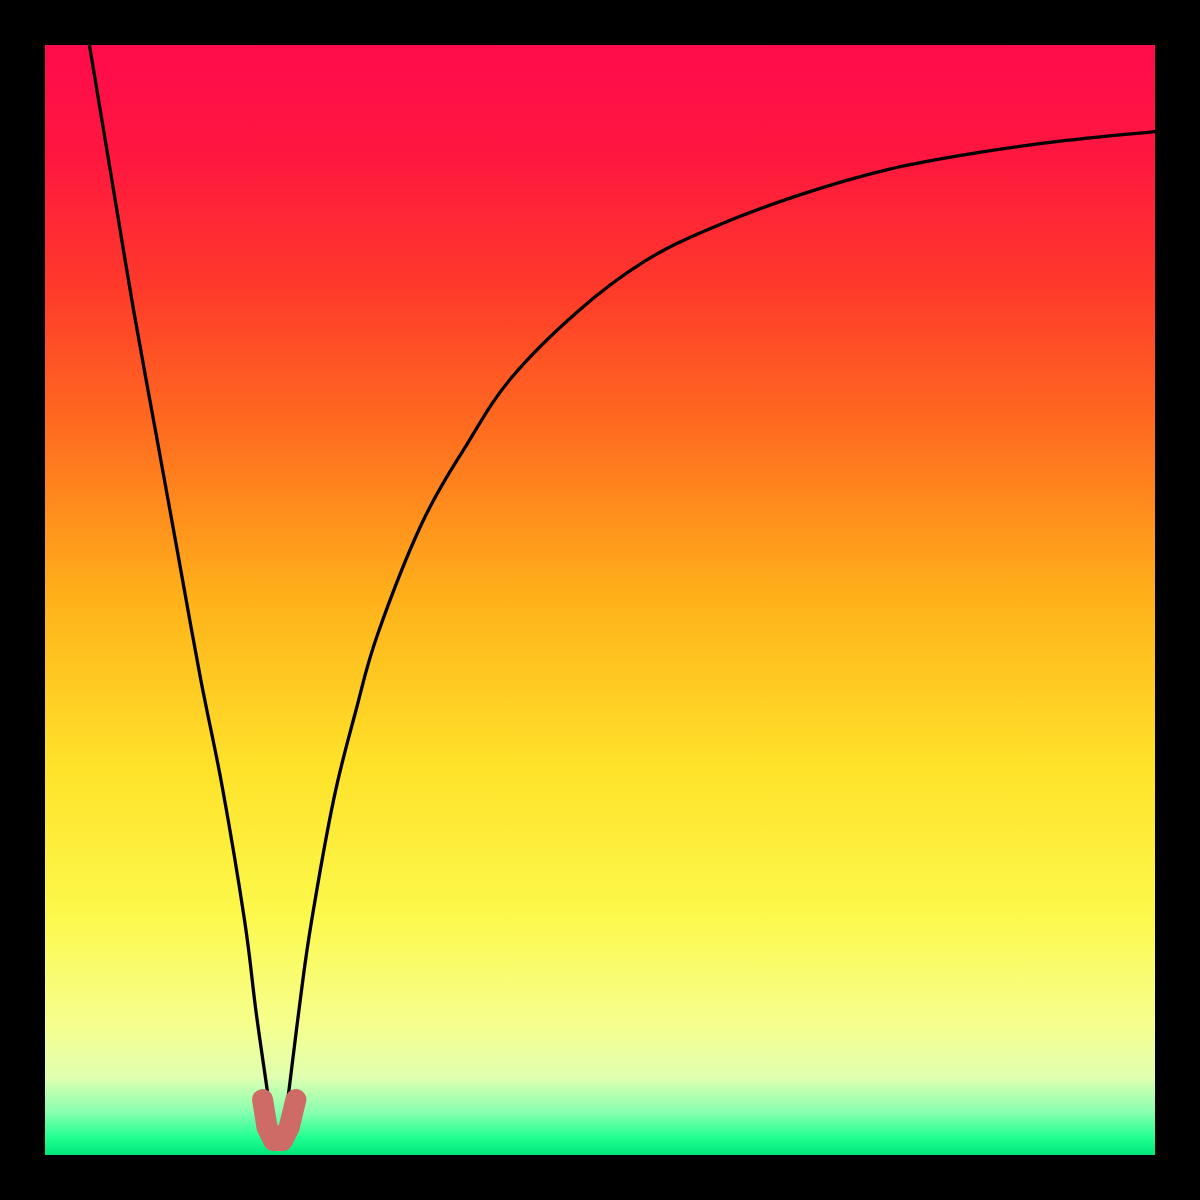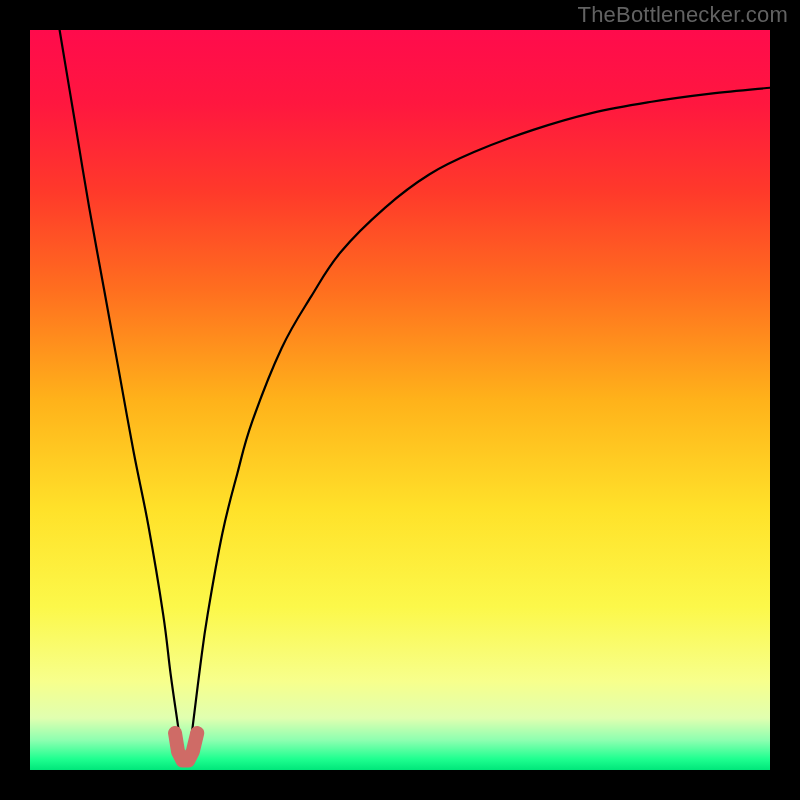--- a/index.html
+++ b/index.html
@@ -57,14 +57,13 @@
     </defs>
 
     <rect id="plot-bg" x="30" y="30" width="740" height="740" fill="url(#bg-grad)"></rect>
 
     <g clip-path="url(#plot-clip)">
       <path id="curve-path" fill="none" stroke="#000000" stroke-width="2.2" stroke-linecap="round" stroke-linejoin="round" d="M 59.60 30.00 C 62.26 45.98, 69.07 86.83, 74.40 118.80 C 79.73 150.77, 83.87 176.96, 89.20 207.60 C 94.53 238.24, 98.67 259.70, 104.00 289.00 C 109.33 318.30, 113.47 341.10, 118.80 370.40 C 124.13 399.70, 128.27 423.83, 133.60 451.80 C 138.93 479.77, 143.07 496.50, 148.40 525.80 C 153.73 555.10, 159.20 587.96, 163.20 614.60 C 167.20 641.24, 167.94 653.82, 170.60 673.80 C 173.26 693.78, 176.00 711.61, 178.00 725.60 C 180.00 739.59, 180.37 745.24, 181.70 751.50 C 183.03 757.76, 184.07 760.38, 185.40 760.38 C 186.73 760.38, 187.77 757.76, 189.10 751.50 C 190.43 745.24, 190.80 740.92, 192.80 725.60 C 194.80 710.28, 197.54 686.38, 200.20 666.40 C 202.86 646.42, 203.60 638.58, 207.60 614.60 C 211.60 590.62, 217.07 558.51, 222.40 533.20 C 227.73 507.89, 231.87 493.98, 237.20 474.00 C 242.53 454.02, 244.01 444.84, 252.00 422.20 C 259.99 399.56, 270.94 370.84, 281.60 348.20 C 292.26 325.56, 300.54 313.72, 311.20 296.40 C 321.86 279.08, 327.48 267.98, 340.80 252.00 C 354.12 236.02, 369.22 221.59, 385.20 207.60 C 401.18 193.61, 413.62 184.29, 429.60 174.30 C 445.58 164.31, 455.35 160.09, 474.00 152.10 C 492.65 144.11, 511.89 136.96, 533.20 129.90 C 554.51 122.84, 571.09 117.94, 592.40 112.88 C 613.71 107.82, 630.29 105.24, 651.60 101.78 C 672.91 98.32, 689.49 96.17, 710.80 93.64 C 732.11 91.11, 759.34 88.79, 770.00 87.72"></path>
       <path id="marker-path" fill="none" stroke="#cf6b66" stroke-width="14" stroke-linecap="round" stroke-linejoin="round" d="M 175.04 733.00 L 178.00 751.50 L 182.44 760.38 L 188.36 760.38 L 192.80 751.50 L 197.24 733.00"></path>
     </g>
   </svg>
 
-  <div class="watermark">TheBottlenecker.com</div>
 </div>
 
 </body></html>

